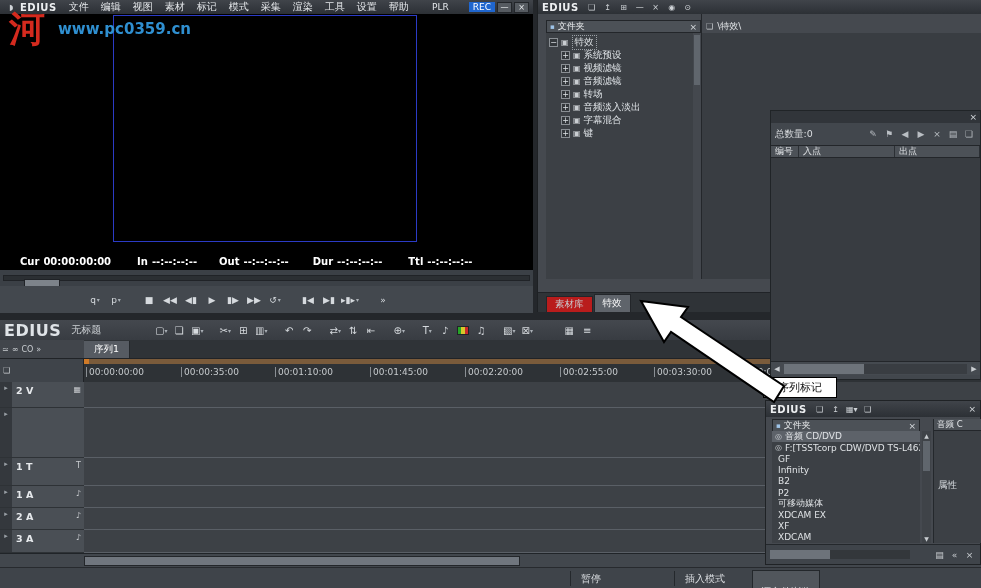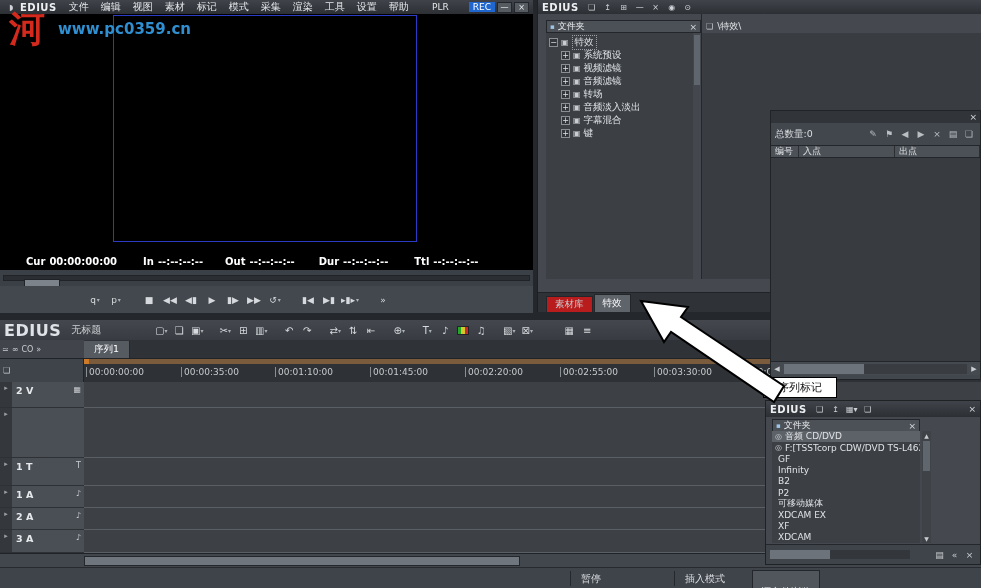--- a/index.html
+++ b/index.html
@@ -22,21 +22,21 @@
   #player .menus { display:flex; }
   #player .menu { padding:0 6px; font-size:10px; color:#e4e7ea; }
   #player .plr { font-size:9px; padding:0 4px; color:#e4e7ea; }
   #player .rec { font-size:9px; padding:0 4px; background:#1f66cf; color:#fff; margin-left:16px; }
   .monitor { position:absolute; left:0; top:14px; width:533px; height:239px; background:#000; }
   .vframe { position:absolute; left:113px; top:1px; width:304px; height:227px;
             border:1px solid #2b3bc6; }
   .tcbar { position:absolute; left:0; top:253px; width:533px; height:17px; background:#000;
            display:flex; align-items:center; font-size:10px; color:#fff; font-weight:bold; }
   .tcg { display:flex; gap:4px; white-space:nowrap; }
-  .tc0{margin-left:26px;} .tc1{margin-left:26px;} .tc2{margin-left:22px;}
+  .tc0{margin-left:20px;} .tc1{margin-left:26px;} .tc2{margin-left:22px;}
   .tc3{margin-left:24px;} .tc4{margin-left:26px;}
   .sliderrow { position:absolute; left:0; top:270px; width:533px; height:16px; background:#3b4046; }
   .slidertrack { position:absolute; left:3px; right:3px; top:5px; height:6px;
                  background:#2b2f33; border:1px solid #202327; }
   .sliderthumb { position:absolute; left:20px; top:3px; width:36px; height:10px;
                  background:#7d838a; border:1px solid #202327; }
   .transport { position:absolute; left:0; top:286px; width:533px; height:27px;
                background:#43484e; display:flex; align-items:center; padding-left:86px; gap:3px; }
   .tbtn { display:inline-flex; align-items:center; justify-content:center;
           min-width:18px; height:16px; color:#d6dade; font-size:9px; white-space:nowrap; }
@@ -619,20 +619,24 @@
         <span class="bicon"></span>
         <span>XDCAM</span>
       </div>
   </div>
   <div class="binvscroll">
     <span class="varr">▲</span>
     <span class="vthumb"></span>
     <span class="spacer"></span>
     <span class="varr">▼</span>
   </div>
+  <div class="binright">
+    <div class="binrtab">音频 C</div>
+    <div class="props">属性</div>
+  </div>
   <div class="binbottom">
     <span class="bhtrack">
         <span class="bhthumb"></span>
       </span>
     <span class="icons">
       <span class="bbicon">▤</span>
       <span class="bbicon">«</span>
       <span class="bbicon">×</span>
     </span>
   </div>

